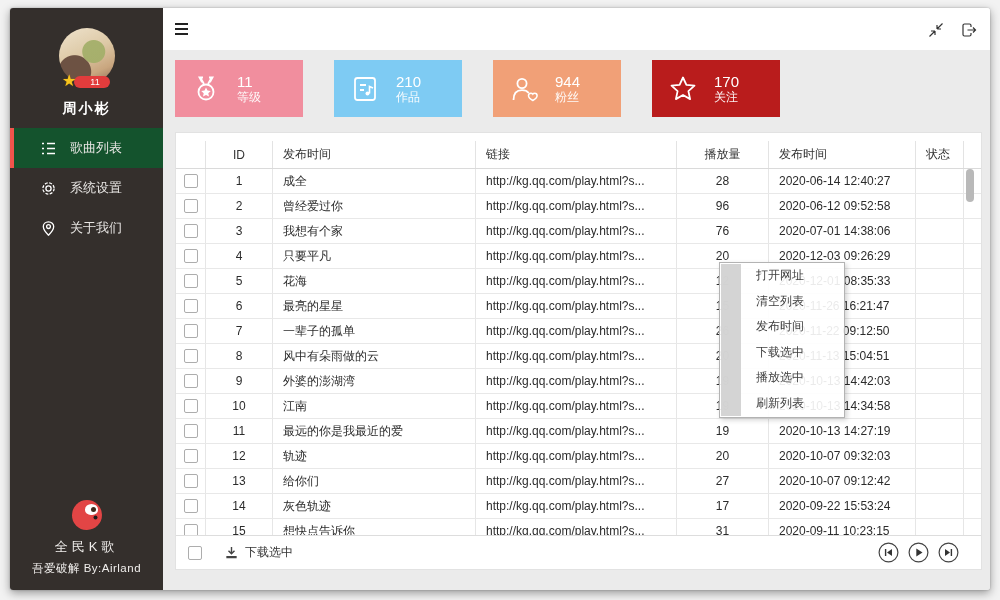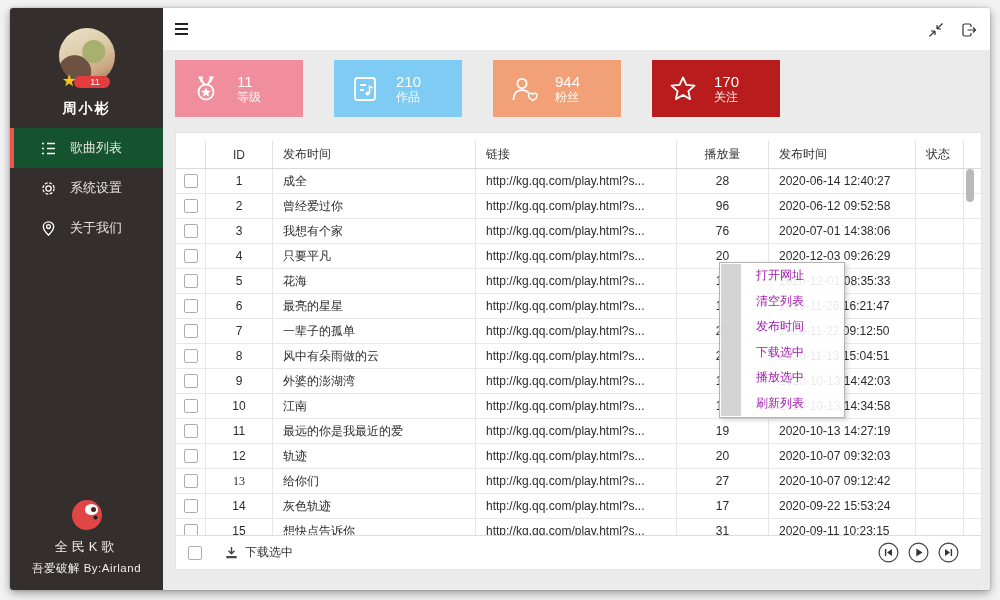--- a/index.html
+++ b/index.html
@@ -77,21 +77,21 @@
   .dl-btn svg { width:15px; height:15px; margin-right:6px; }
   .media { position:absolute; right:22px; display:flex; gap:9px; }
   .mbtn { width:21px; height:21px; cursor:pointer; }
   
   .ctxmenu {
     position:absolute; left:556px; top:254px; width:126px; height:156px;
     background:rgba(255,255,255,.9); border:1px solid #b3b3b3;
     box-shadow:2px 2px 5px rgba(0,0,0,.18);
   }
   .ctx-gutter { position:absolute; left:1px; top:1px; bottom:1px; width:20px; background:rgba(204,204,204,.85); }
-  .ctx-item { position:relative; height:25.6px; line-height:25.6px; padding-left:36px; font-size:12px; color:#a21caf; cursor:pointer; }
+  .ctx-item { position:relative; height:25.6px; line-height:25.6px; padding-left:36px; font-size:12px; color:#404040; cursor:pointer; }
 </style>
 </head>
 <body>
 
 <div class="window">
 
   <div class="sidebar">
     <div class="avatar"></div>
     <div class="level-badge">
       <span class="pill">11</span>
@@ -341,21 +341,21 @@
             <div class="tcell al" style="width: 203px;">轨迹</div>
             <div class="tcell al" style="width: 201px;">http://kg.qq.com/play.html?s...</div>
             <div class="tcell ac" style="width: 92px;">20</div>
             <div class="tcell al" style="width: 147px;">2020-10-07 09:32:03</div>
             <div class="tcell al" style="width: 48px;"></div>
           </div>
           <div class="trow">
             <div class="tcell ac" style="width: 30px;">
               <div class="cb"></div>
             </div>
-            <div class="tcell ac" style="width: 67px; font-family: Liberation Serif, serif;">13</div>
+            <div class="tcell ac" style="width: 67px;">13</div>
             <div class="tcell al" style="width: 203px;">给你们</div>
             <div class="tcell al" style="width: 201px;">http://kg.qq.com/play.html?s...</div>
             <div class="tcell ac" style="width: 92px;">27</div>
             <div class="tcell al" style="width: 147px;">2020-10-07 09:12:42</div>
             <div class="tcell al" style="width: 48px;"></div>
           </div>
           <div class="trow">
             <div class="tcell ac" style="width: 30px;">
               <div class="cb"></div>
             </div>

